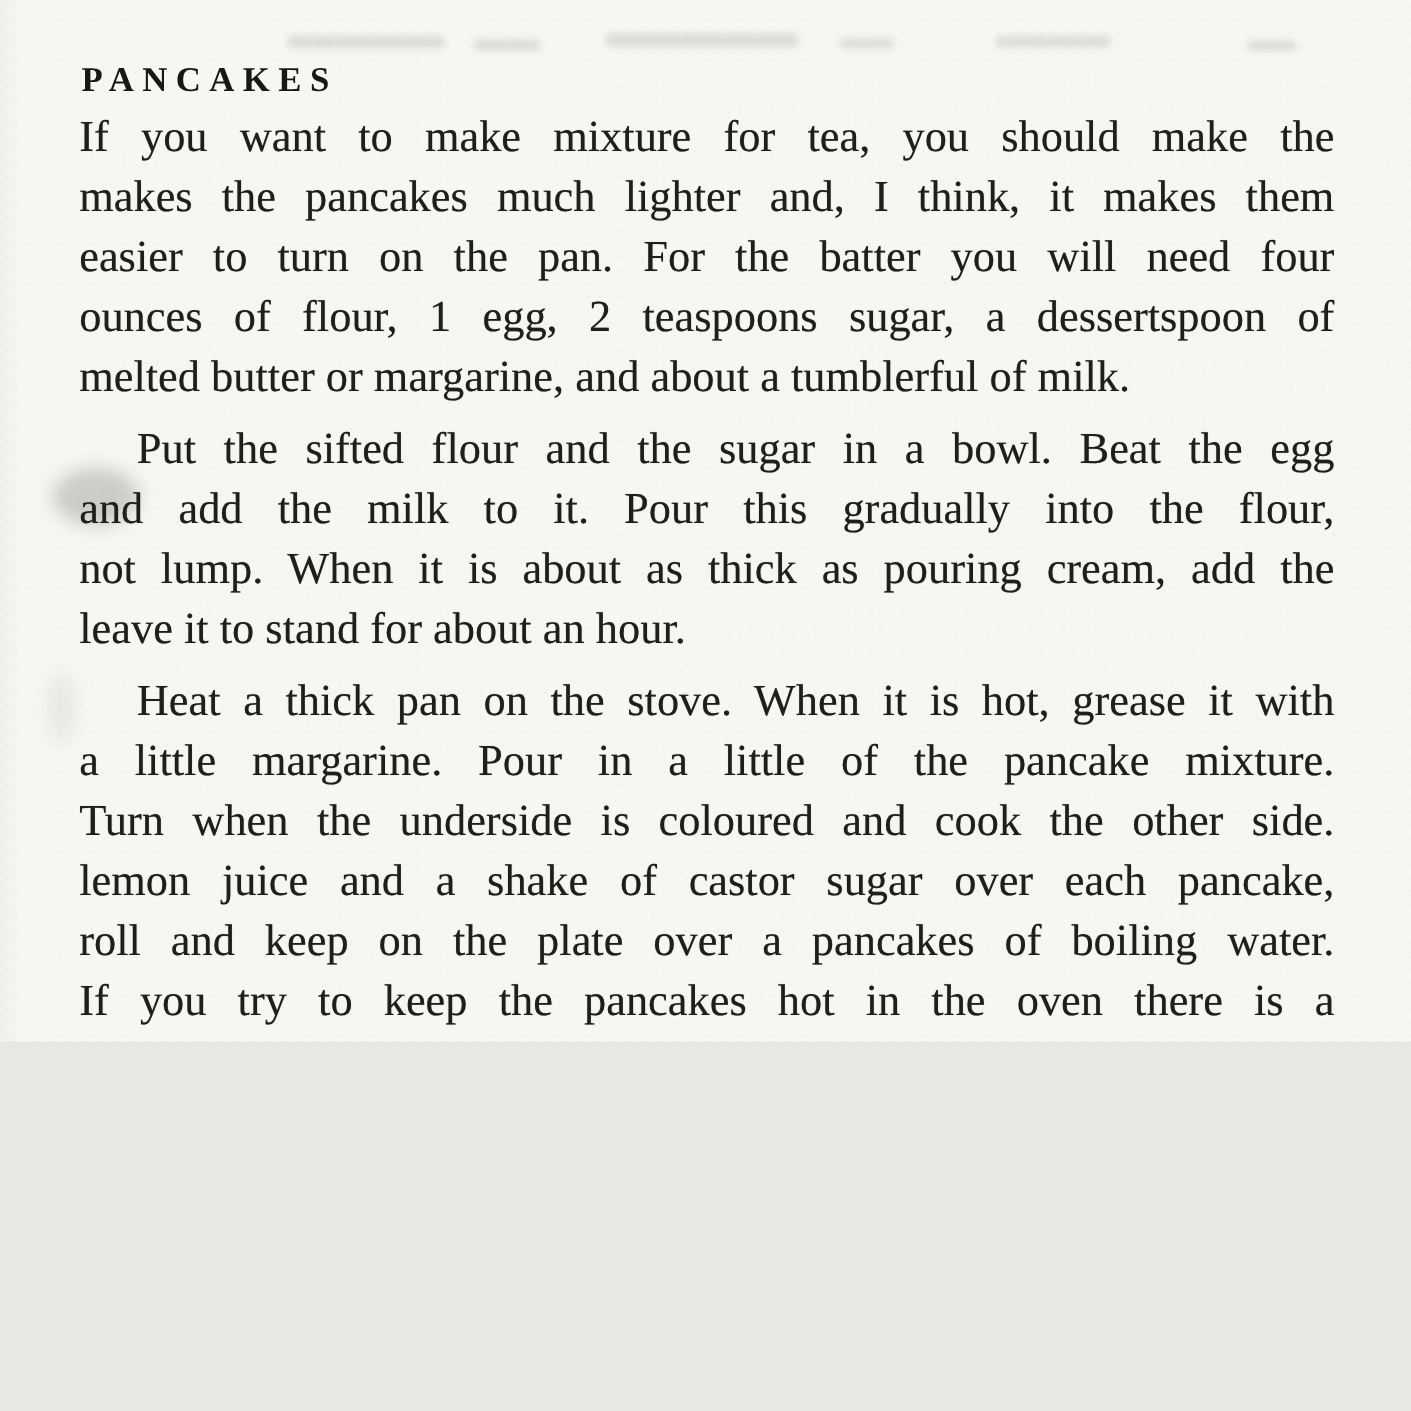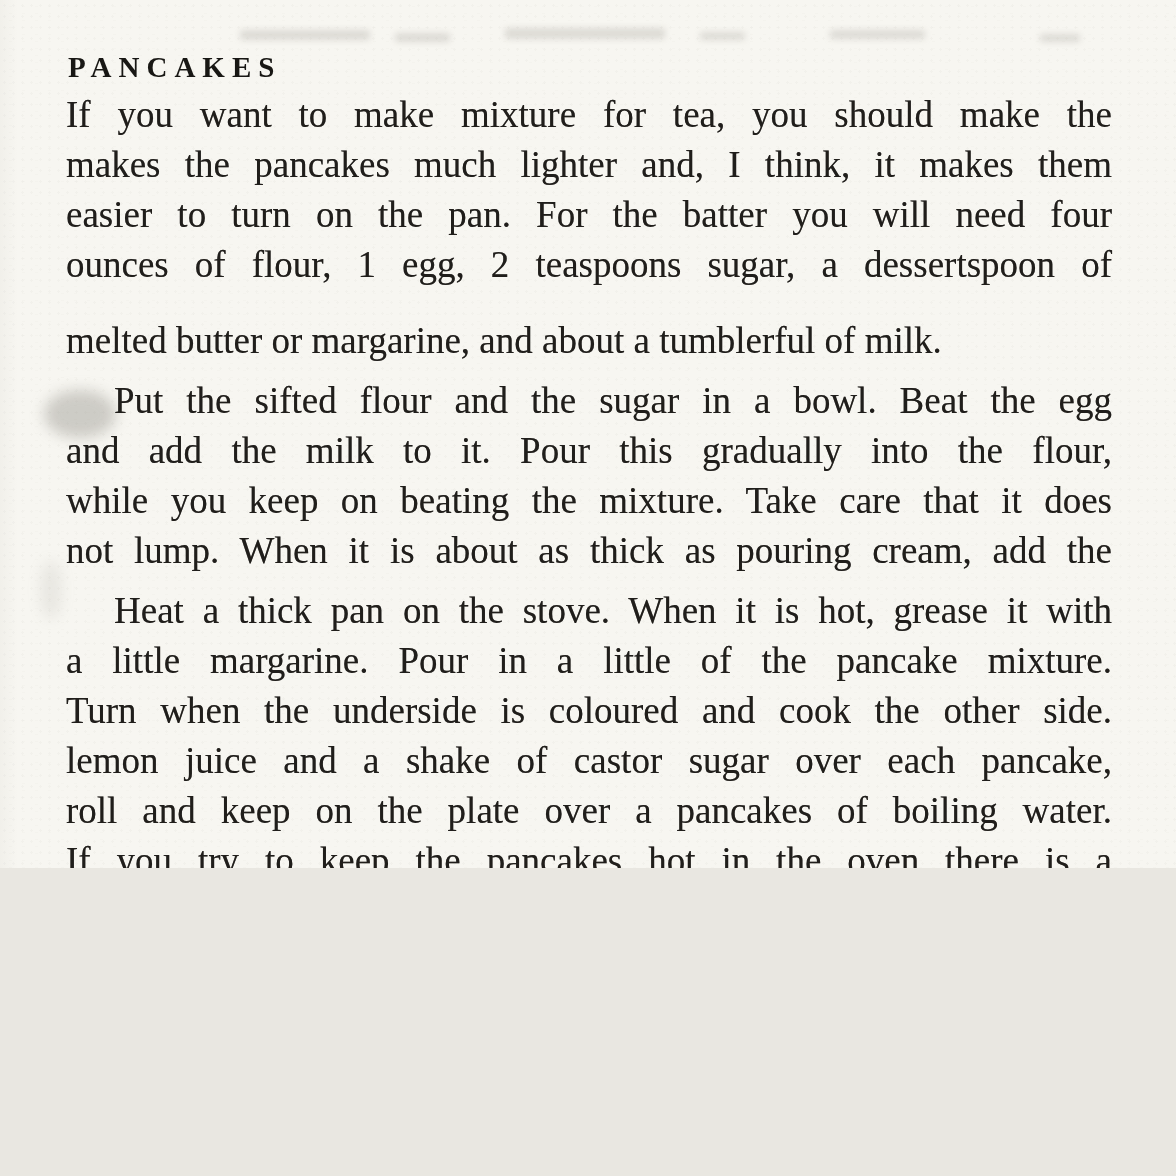--- a/index.html
+++ b/index.html
@@ -54,21 +54,21 @@
   .para:last-child { margin-bottom: 0; }
   .line {
     font-size: 37px;
     line-height: 50px;
     text-align: justify;
     text-align-last: justify;
     white-space: normal;
     color: #201e1b;
     text-shadow: 0 0 0.6px rgba(32,30,27,0.55);
   }
-  .line.last { text-align-last: left; margin-top: 26px; }
+  .line.last { text-align-last: left; }
   .para.indented .line.first { padding-left: 48px; }
 </style>
 </head>
 <body>
 
 <div class="page">
 
   <div class="ghost" style="left:240px; top:30px; width:130px; height:10px;"></div>
   <div class="ghost" style="left:395px; top:33px; width:55px; height:9px;"></div>
   <div class="ghost" style="left:505px; top:28px; width:160px; height:11px;"></div>
@@ -85,22 +85,22 @@
         <div class="para">
           <div class="line first">If you want to make mixture for tea, you should make the</div>
           <div class="line">makes the pancakes much lighter and, I think, it makes them</div>
           <div class="line">easier to turn on the pan. For the batter you will need four</div>
           <div class="line">ounces of flour, 1 egg, 2 teaspoons sugar, a dessertspoon of</div>
           <div class="line last">melted butter or margarine, and about a tumblerful of milk.</div>
         </div>
         <div class="para indented">
           <div class="line first">Put the sifted flour and the sugar in a bowl. Beat the egg</div>
           <div class="line">and add the milk to it. Pour this gradually into the flour,</div>
-          <div class="line">while you keep on beating the mixture. Take care that it does</div>
           <div class="line">not lump. When it is about as thick as pouring cream, add the</div>
+          <div class="line last">leave it to stand for about an hour.</div>
         </div>
         <div class="para indented">
           <div class="line first">Heat a thick pan on the stove. When it is hot, grease it with</div>
           <div class="line">a little margarine. Pour in a little of the pancake mixture.</div>
           <div class="line">Turn when the underside is coloured and cook the other side.</div>
           <div class="line">lemon juice and a shake of castor sugar over each pancake,</div>
           <div class="line">roll and keep on the plate over a pancakes of boiling water.</div>
           <div class="line">If you try to keep the pancakes hot in the oven there is a</div>
           <div class="line last">danger that they may toughen.</div>
         </div>

